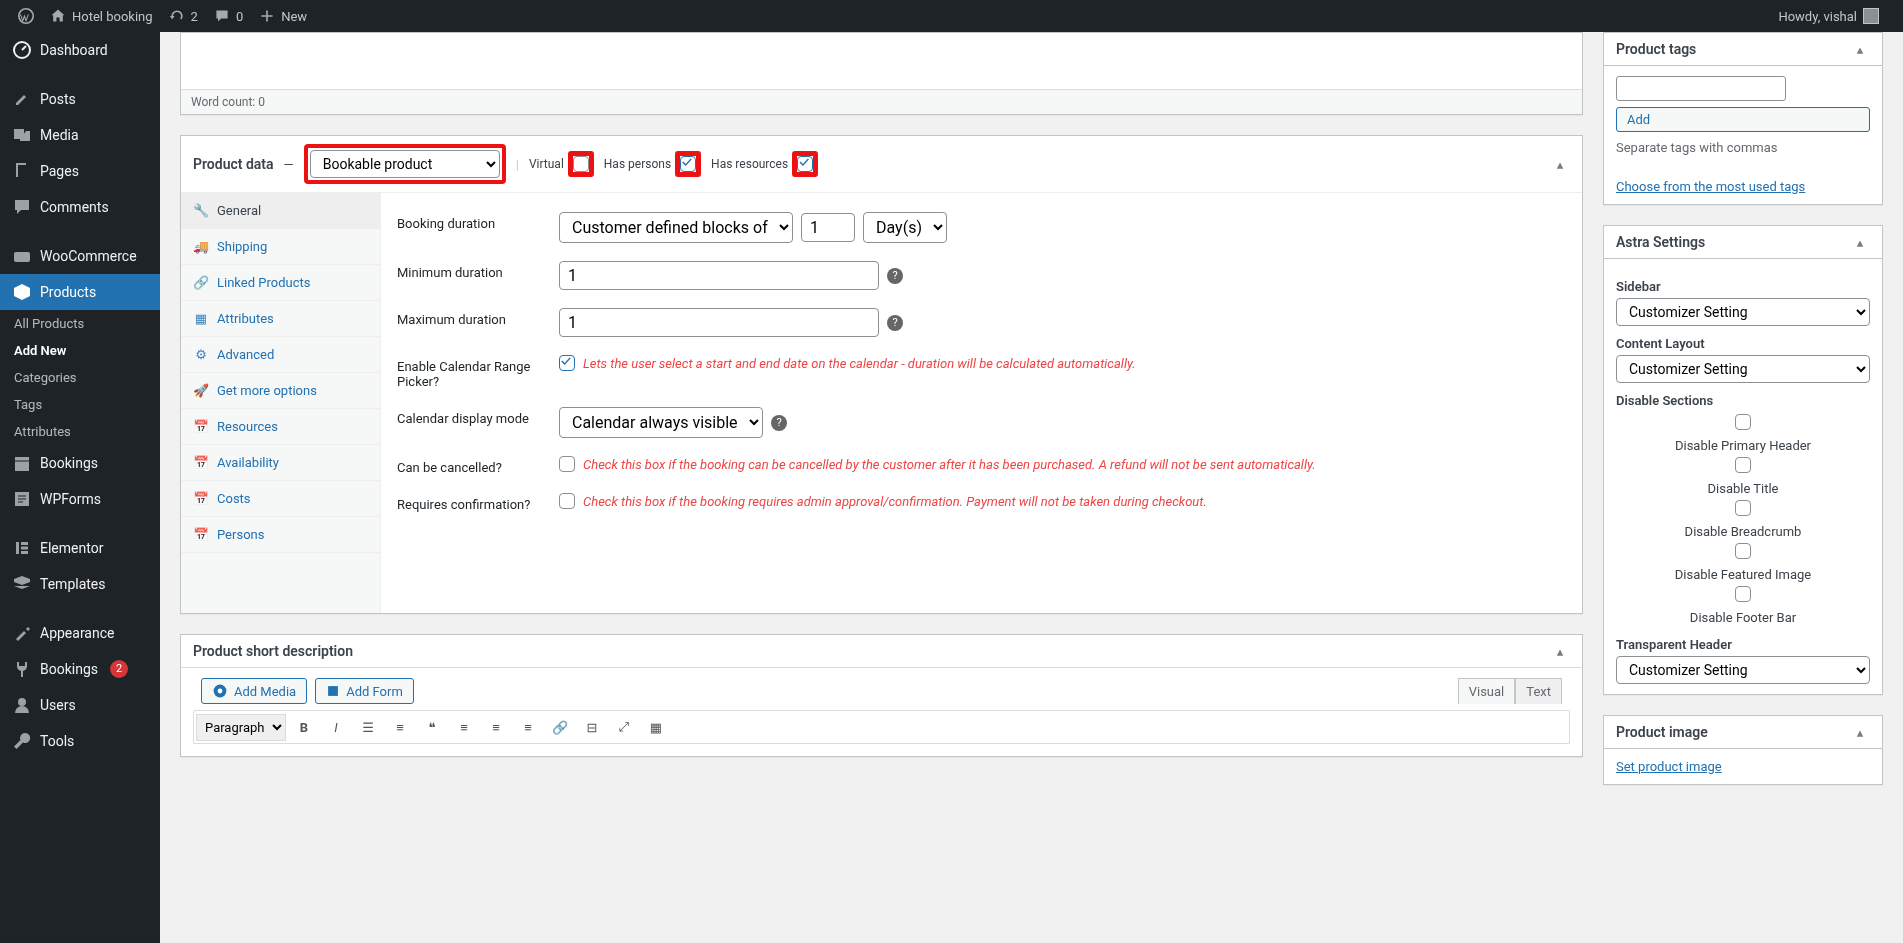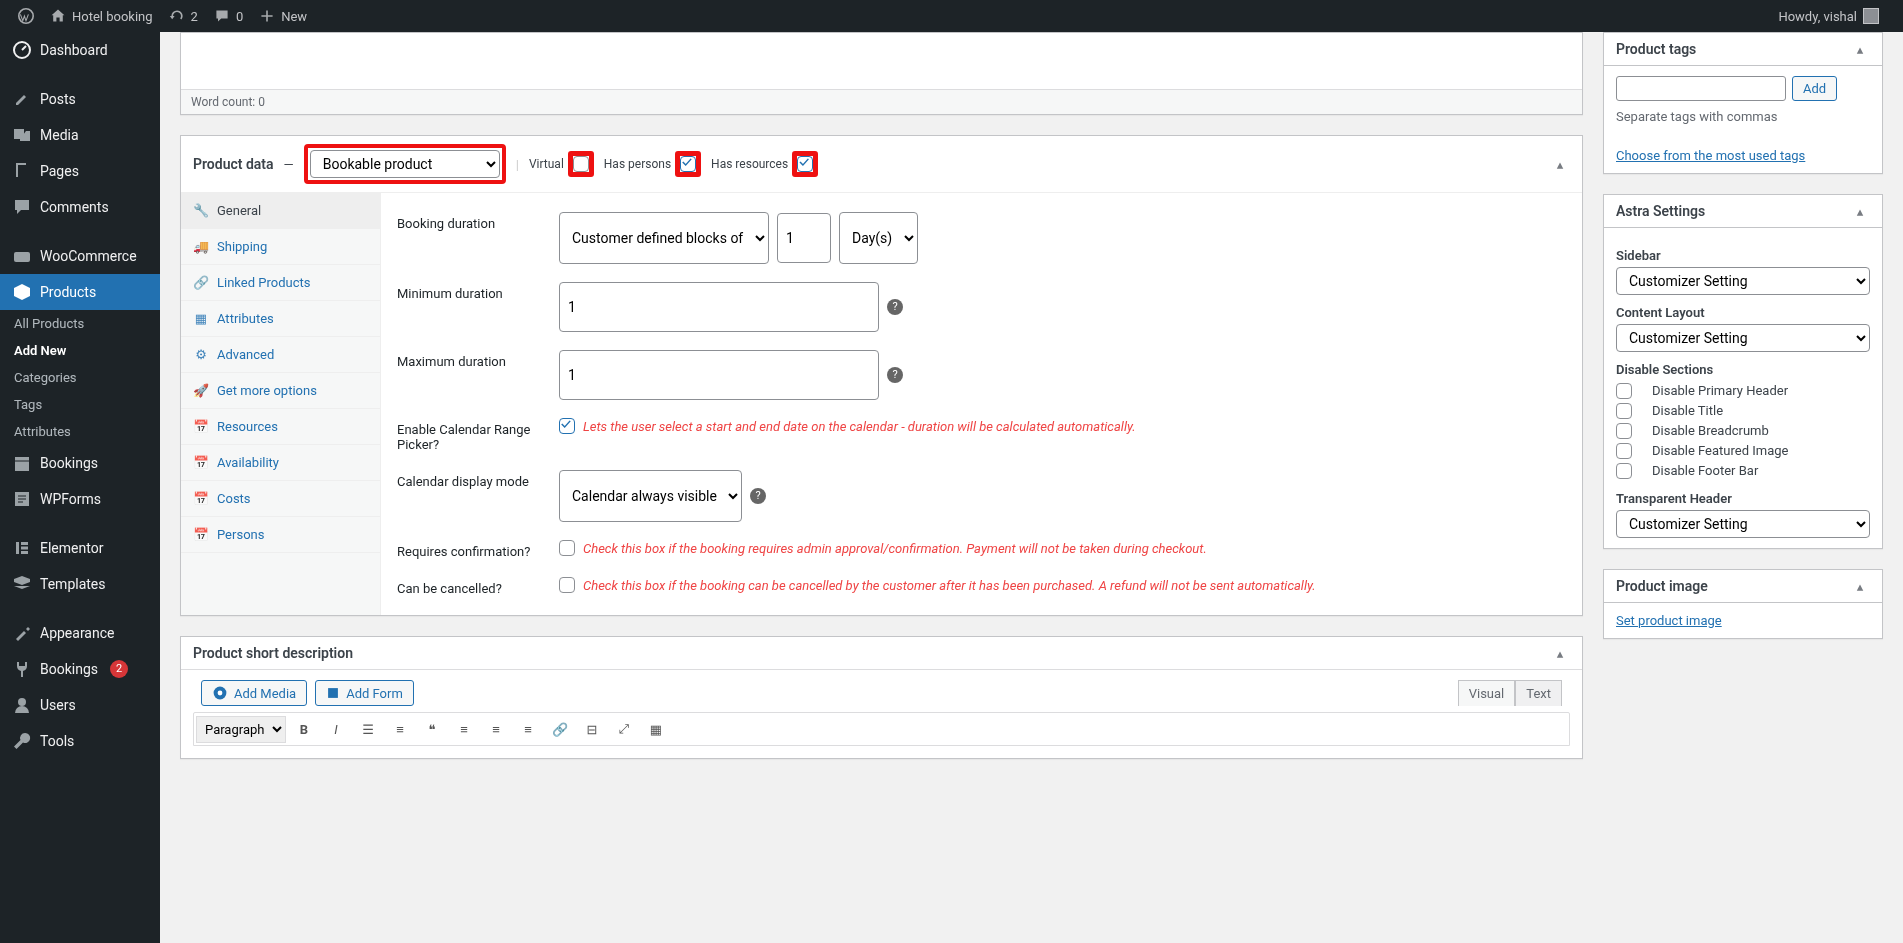--- a/index.html
+++ b/index.html
@@ -43,42 +43,42 @@
 .product-data-body { display:flex; min-height:420px; }
 .pd-tabs { width:200px; background:#f6f7f7; border-right:1px solid #eee; }
 .pd-tab { display:flex; align-items:center; gap:8px; padding:10px 12px; border-bottom:1px solid #eee; font-size:13px; color:#2271b1; cursor:pointer; }
 .pd-tab.active { background:#eee; color:#3c434a; position:relative; }
 .pd-tab .ticon { width:16px; text-align:center; opacity:.85; }
 .pd-tab .rocket { color:#b04bbf; }
 .pd-panel { flex:1; padding:10px 16px; }
 .form-row { display:flex; align-items:flex-start; gap:12px; padding:9px 0; }
 .form-row>label { width:150px; padding-top:4px; color:#1d2327; }
 .form-row .controls { flex:1; display:flex; align-items:center; gap:8px; flex-wrap:wrap; }
-.wp-select,.wp-input { border:1px solid #8c8f94; border-radius:4px; padding:16px 8px; background:#fff; font-size:14px; }
+.wp-select,.wp-input { border:1px solid #8c8f94; border-radius:4px; padding:4px 8px; background:#fff; font-size:16px; }
 .wp-input { width:320px; }
 .wp-input.small { width:54px; text-align:left; }
 .help { width:16px; height:16px; border-radius:50%; background:#666; color:#fff; font-size:11px; text-align:center; line-height:16px; display:inline-block; }
 .desc { font-style:italic; color:#ef4444; font-size:13px; }
 .short-desc-header { padding:8px 12px; border-bottom:1px solid #dcdcde; display:flex; align-items:center; }
 .short-desc-header h2 { font-size:14px; font-weight:600; flex:1; }
 .editor-toolbar-top { padding:10px 20px 0; display:flex; gap:8px; }
 .button,.button-s { border:1px solid #2271b1; color:#2271b1; background:#f6f7f7; padding:4px 10px; border-radius:3px; font-size:13px; cursor:pointer; display:inline-flex; align-items:center; gap:6px; }
 .tabs-bg { margin-left:auto; }
 .ed-tab { display:inline-block; padding:5px 10px; border:1px solid #c3c4c7; background:#f0f0f1; border-bottom:none; font-size:13px; color:#646970; cursor:pointer; }
 .ed-tab.active { background:#f6f7f7; }
 .tinymce-bar { border:1px solid #dcdcde; border-radius:2px 2px 0 0; margin:0 12px; padding:2px; display:flex; align-items:center; gap:4px; background:#fff; }
 .tinymce-bar select.fmt { border:1px solid #dcdcde; padding:4px; font-size:13px; }
 .tbtn { width:28px; height:28px; display:inline-flex; align-items:center; justify-content:center; cursor:pointer; color:#555; border-radius:2px; }
 .side-inside { padding:10px 12px; }
 .side-inside input[type=text].tag { width:170px; border:1px solid #8c8f94; border-radius:3px; padding:4px 8px; }
 .side-inside .hint { color:#646970; margin-top:8px; font-size:13px; }
 .side-inside a { color:#2271b1; text-decoration:underline; }
 .side-inside select.full { width:100%; border:1px solid #8c8f94; border-radius:4px; padding:4px 8px; font-size:14px; background:#fff; }
 .side-label { font-weight:600; margin:10px 0 4px; display:block; }
-.check-line { display:flex; align-items:flex-start; gap:20px; padding:2px 0; }
+.check-line { display:flex; align-items:center; gap:8px; padding:2px 0;flex-direction:column; }
 </style>
 </head>
 <body>
 
 <div class="adminbar">
   <div class="left">
     <a href="#">
         <svg viewBox="0 0 20 20">
           <circle cx="10" cy="10" r="9" fill="none" stroke="#a7aaad" stroke-width="2"></circle>
           <path d="M3 8l3 8 2-6 2 6 3-8" stroke="#a7aaad" stroke-width="1.3" fill="none"></path>
@@ -371,31 +371,31 @@
                 </div>
         </div>
         <div class="form-row">
           <label>Calendar display mode</label>
           <div class="controls">
                   <select class="wp-select" style="min-width:180px;"><option>Calendar always visible</option></select>
                   <span class="help">?</span>
                 </div>
         </div>
         <div class="form-row">
+          <label>Can be cancelled?</label>
+          <div class="controls">
+                  <input type="checkbox" class="wp-cb" style="">
+                  <span class="desc">Check this box if the booking can be cancelled by the customer after it has been purchased. A refund will not be sent automatically.</span>
+                </div>
+        </div>
+        <div class="form-row">
           <label>Requires confirmation?</label>
           <div class="controls">
                   <input type="checkbox" class="wp-cb" style="">
                   <span class="desc">Check this box if the booking requires admin approval/confirmation. Payment will not be taken during checkout.</span>
-                </div>
-        </div>
-        <div class="form-row">
-          <label>Can be cancelled?</label>
-          <div class="controls">
-                  <input type="checkbox" class="wp-cb" style="">
-                  <span class="desc">Check this box if the booking can be cancelled by the customer after it has been purchased. A refund will not be sent automatically.</span>
                 </div>
         </div>
       </div>
     </div>
   </div>
 
   <div class="postbox">
     <div class="short-desc-header">
       <h2>Product short description</h2>
       <span class="toggle-indicator">▴</span>
@@ -444,21 +444,21 @@
 </div>
 
 <div class="side-col">
 
   <div class="postbox">
     <div class="postbox-header">
             <span class="hndle">Product tags</span>
             <span class="toggle-indicator">▴</span>
           </div>
     <div class="side-inside">
-      <div style="display:flex;gap:6px;">
+      <div style="display:flex;gap:6px;flex-direction:column;">
         <input type="text" class="tag" style="">
         <button class="button">Add</button>
       </div>
       <div class="hint">Separate tags with commas</div>
       <div style="margin-top:24px;"><a href="#">Choose from the most used tags</a></div>
     </div>
   </div>
 
   <div class="postbox">
     <div class="postbox-header">

